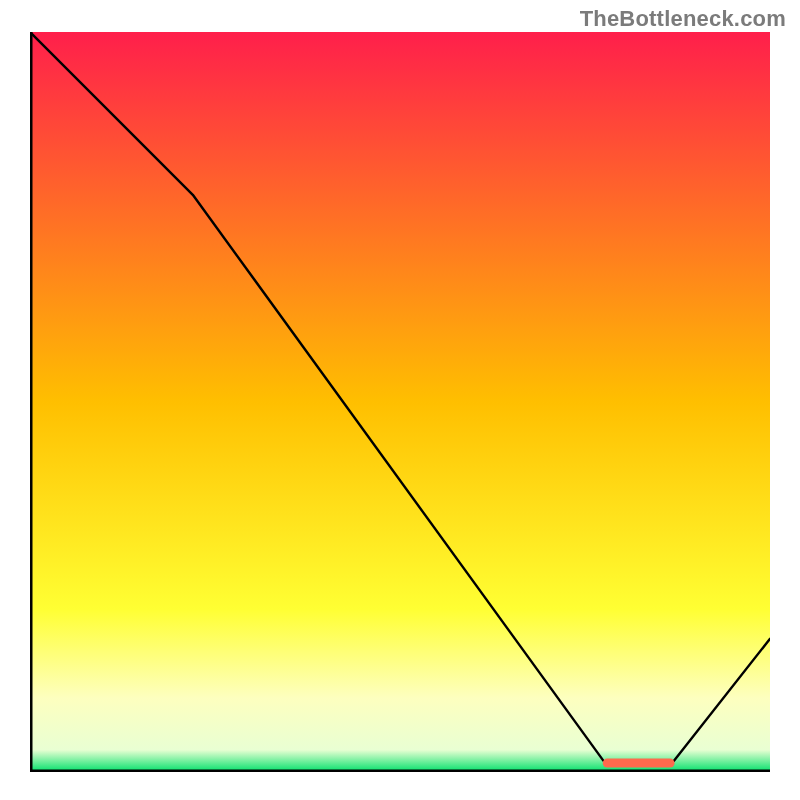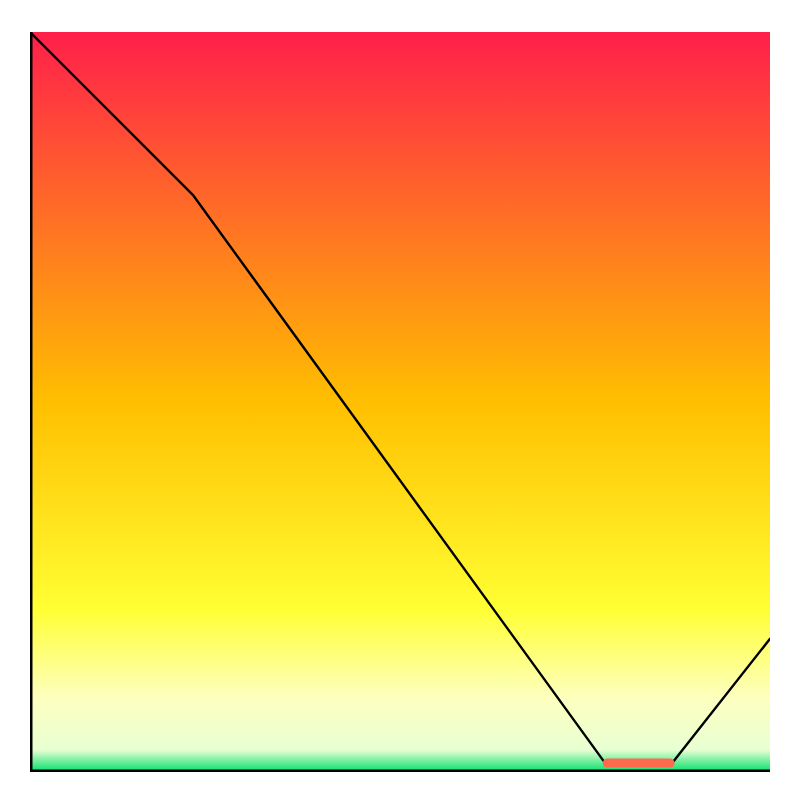--- a/index.html
+++ b/index.html
@@ -30,20 +30,21 @@
     top: 32px;
     width: 740px;
     height: 740px;
   }
   svg { display: block; }
 </style>
 </head>
 <body>
 
 <div class="wrap">
+  <div class="watermark">TheBottleneck.com</div>
 
   <div class="plot">
     <svg id="chart-svg" viewBox="0 0 740 740" width="740" height="740">
         <defs>
           <linearGradient id="bg-grad" x1="0" y1="0" x2="0" y2="1">
             <stop offset="0.0%" stop-color="#ff1f4b"></stop>
             <stop offset="50.0%" stop-color="#ffbf00"></stop>
             <stop offset="78.0%" stop-color="#ffff33"></stop>
             <stop offset="90.0%" stop-color="#fdffbf"></stop>
             <stop offset="97.0%" stop-color="#e9ffd3"></stop>

